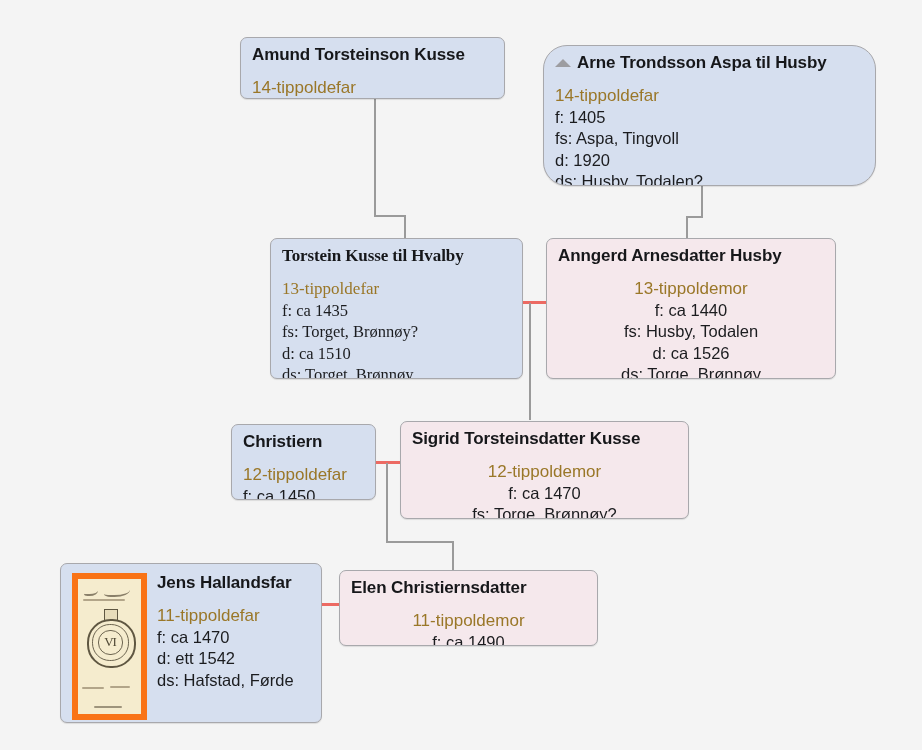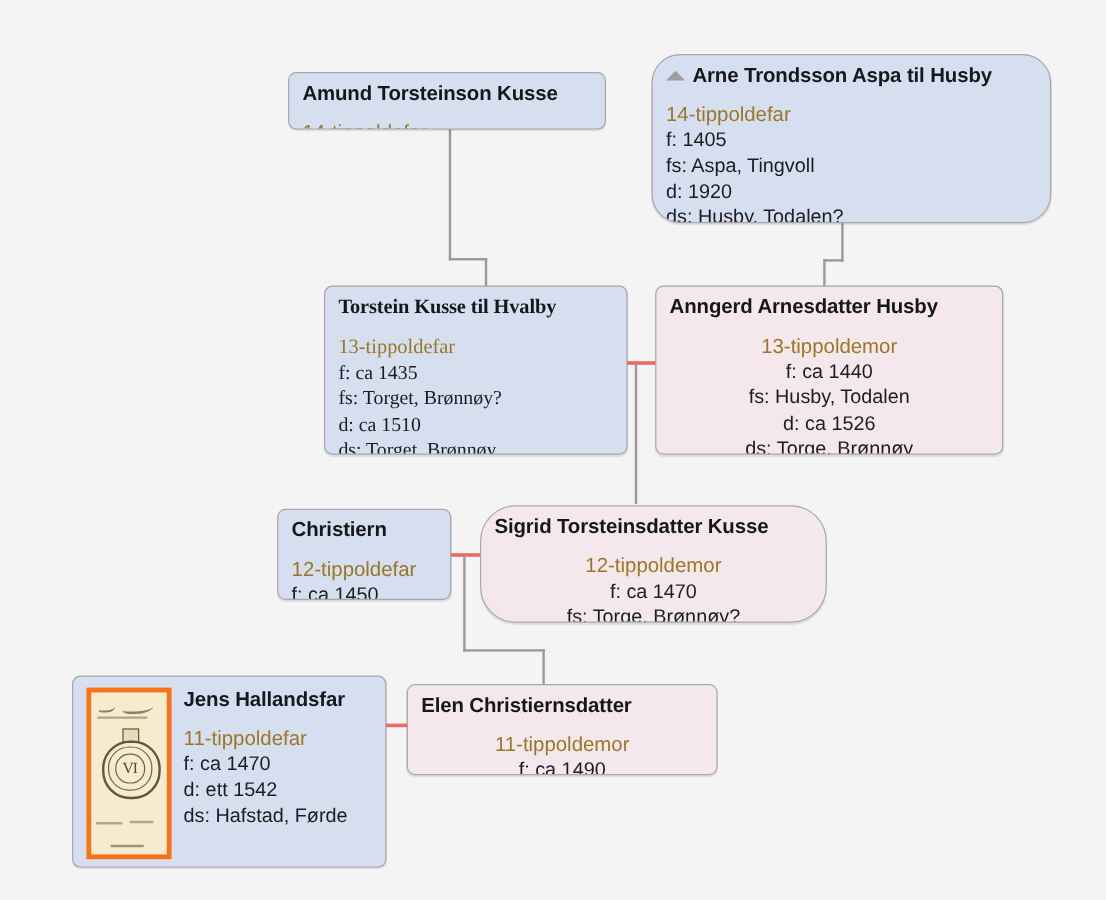--- a/index.html
+++ b/index.html
@@ -63,21 +63,21 @@
     flex:0 0 auto;
     margin-top:-1px;
   }
 
   
   .with-thumb{display:flex;gap:10px;}
   .thumb{
     flex:0 0 auto;
     width:63px;height:135px;
     background:#f5ecce;
-    border:4px solid #f97316;
+    border:6px solid #f97316;
     position:relative;
     overflow:hidden;
   }
   .thumb .txt-line{
     position:absolute;height:2px;background:#8d8064;opacity:.65;
     border-radius:2px;
   }
   .thumb .scribble{
     position:absolute;
     border-bottom:2px solid #6f6550;
@@ -126,21 +126,21 @@
   <div class="conn v" style="left:529px;top:303px;height:117px;"></div>
 
   <div class="marriage" style="left:374px;top:461px;width:38px;"></div>
 
   <div class="conn v" style="left:386px;top:463px;height:80px;"></div>
   <div class="conn h" style="left:386px;top:541px;width:68px;"></div>
   <div class="conn v" style="left:452px;top:541px;height:29px;"></div>
 
   <div class="marriage" style="left:310px;top:603px;width:36px;"></div>
 
-  <div class="person male" style="left:240px;top:60px;width:265px;height:48px;">
+  <div class="person male" style="left:240px;top:37px;width:265px;height:62px;">
     <div class="name-row">
       <div class="p-name">Amund Torsteinson Kusse</div>
     </div>
     <div class="p-rel">14-tippoldefar</div>
   </div>
 
   <div class="person male" style="left:543px;top:45px;width:333px;height:141px;border-radius:24px;">
     <div class="name-row">
       <span class="tri-up"></span>
       <div class="p-name">Arne Trondsson Aspa til Husby</div>
@@ -175,21 +175,21 @@
   </div>
 
   <div class="person male" style="left:231px;top:424px;width:145px;height:76px;">
     <div class="name-row">
       <div class="p-name">Christiern</div>
     </div>
     <div class="p-rel">12-tippoldefar</div>
     <div class="p-fact">f: ca 1450</div>
   </div>
 
-  <div class="person female" style="left:400px;top:421px;width:289px;height:98px;border-radius:30px;">
+  <div class="person female" style="left:400px;top:421px;width:289px;height:98px;">
     <div class="name-row">
       <div class="p-name">Sigrid Torsteinsdatter Kusse</div>
     </div>
     <div class="p-rel">12-tippoldemor</div>
     <div class="p-fact">f: ca 1470</div>
     <div class="p-fact">fs: Torge, Brønnøy?</div>
   </div>
 
   <div class="person male" style="left:60px;top:563px;width:262px;height:160px;padding:9px 11px;">
     <div class="with-thumb">

